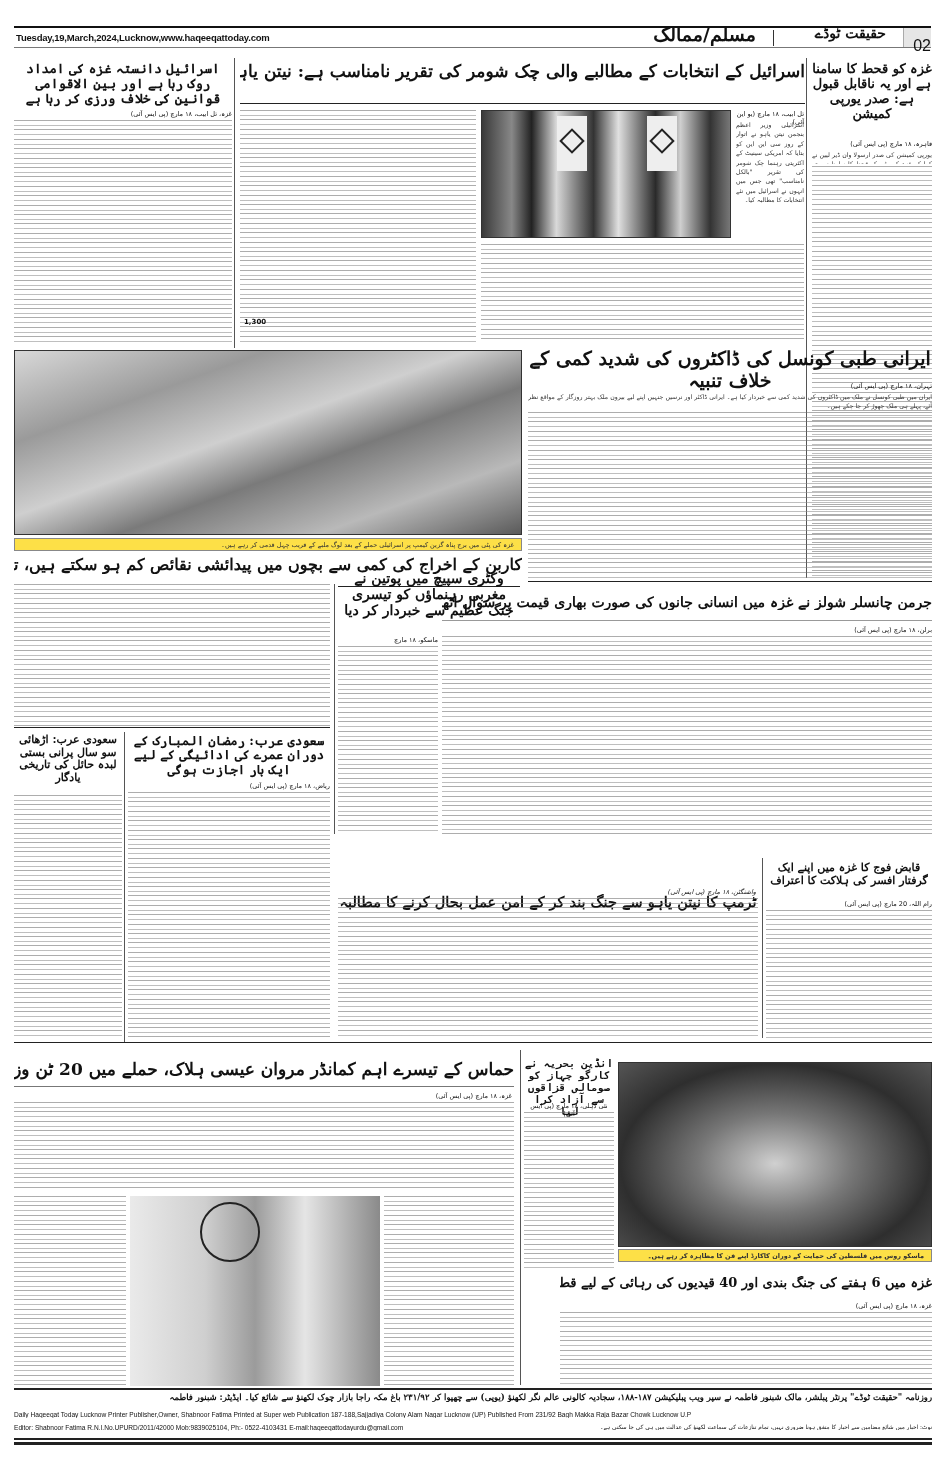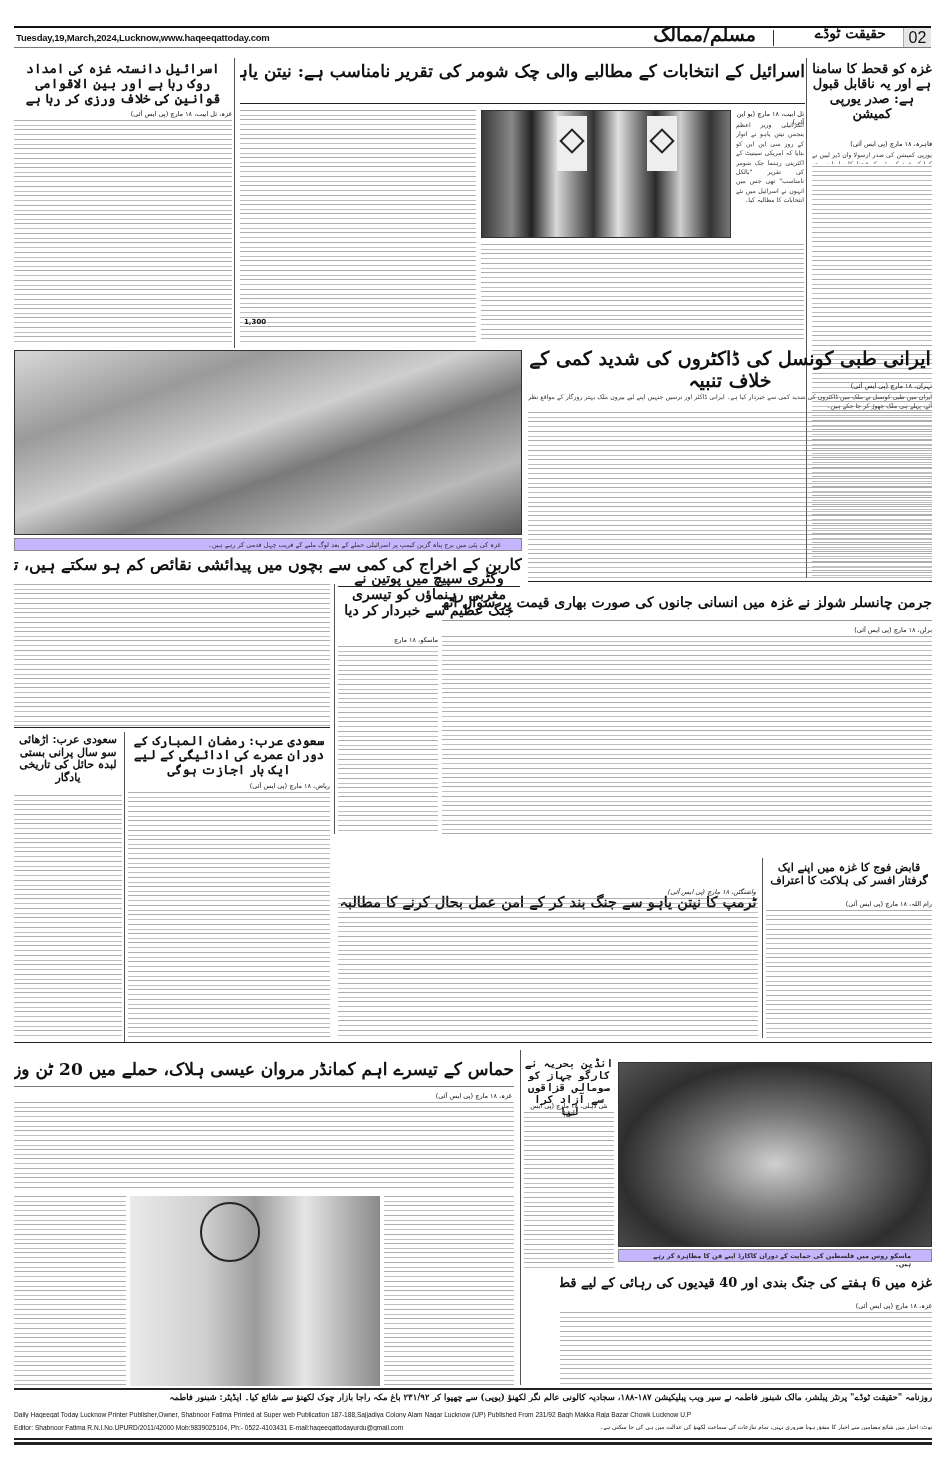--- a/index.html
+++ b/index.html
@@ -6,34 +6,34 @@
   html, body { width: 945px; height: 1469px; background: #fff; overflow: hidden; }
   body { position: relative; font-family: "DejaVu Sans", sans-serif; color: #111; }
   .abs { position: absolute; }
   .rtl { direction: rtl; text-align: right; }
   .hline { position: absolute; background: #222; }
   .vline { position: absolute; background: #555; width: 1px; }
   .hd { font-family: "DejaVu Serif", serif; direction: rtl; text-align: center; color: #111; line-height: 1.15; }
   .body-text { position: absolute; direction: rtl; text-align: justify; font-size: 6.2px; line-height: 9.4px; color: #333; overflow: hidden; font-family: "DejaVu Sans", sans-serif; }
   .col-lines { position:absolute; overflow:hidden; }
   .photo { position: absolute; background: linear-gradient(135deg,#bdbdbd,#6f6f6f 40%,#a9a9a9 60%,#4c4c4c); border: 1px solid #333; overflow: hidden; }
-  .caption { position: absolute; direction: rtl; font-size: 6.5px; color: #333; border: 1px solid #888; padding: 2px 20px; background:#c4b5fd; }
+  .caption { position: absolute; direction: rtl; font-size: 6.5px; color: #333; border: 1px solid #888; padding: 2px 7px; background:#fde047; }
   .masthead { position:absolute; left:14px; right:14px; top:26px; height:22px; border-top:2px solid #111; border-bottom:1px solid #777; }
   .fill-lines { background-image: repeating-linear-gradient(to bottom, #6a6a6a 0px, #6a6a6a 1px, transparent 1px, transparent 5px, #8a8a8a 5px, #8a8a8a 6px, transparent 6px, transparent 9.4px); opacity: .55; }
 </style>
 </head>
 <body>
 
 <div class="masthead">
   <span class="abs" style="left:2px; top:4px; font-family:'Liberation Sans',sans-serif; font-size:9.5px; font-weight:bold; letter-spacing:-0.2px;">Tuesday,19,March,2024,Lucknow,www.haqeeqattoday.com</span>
   <span class="abs hd" style="right:175px; top:-4px; font-size:19px; font-weight:bold;text-align:right;">مسلم/ممالک</span>
   <div class="vline" style="right:157px; top:2px; height:16px; background:#333;"></div>
   <span class="abs hd" style="right:45px; top:-3px; font-size:14px; font-weight:bold;">حقیقت ٹوڈے</span>
   <div class="abs" style="right:0; top:0; width:28px; height:19px; background:#e6e6e6; border-left:1px solid #aaa;">
-    <span style="display:block; text-align:center; font-family:'Liberation Sans',sans-serif; font-size:16px; line-height:19px;">02</span>
+    <span style="display:block; text-align:right; font-family:'Liberation Sans',sans-serif; font-size:16px; line-height:19px;margin-top:8px;">02</span>
   </div>
 </div>
 
 <div>
   <div class="abs hd" style="left:812px; top:62px; width:120px; font-size:13px; font-weight:bold;">غزہ کو قحط کا سامنا ہے اور یہ ناقابل قبول ہے: صدر یورپی کمیشن</div>
   <div class="abs rtl" style="left:812px; top:140px; width:120px; font-size:6.5px;">قاہرہ، ۱۸ مارچ (پی ایس آئی)</div>
   <div class="body-text" style="left:812px; top:150px; width:120px; height:14px;">یورپی کمیشن کی صدر ارسولا وان ڈیر لیین نے کہا کہ غزہ کی پٹی کو قحط کا سامنا ہے جو کہ ناقابل قبول ہے۔</div>
   <div class="col-lines fill-lines" style="left:812px; top:166px; width:120px; height:410px;"></div>
 </div>
 <div class="vline" style="left:806px; top:58px; height:520px;"></div>
@@ -108,21 +108,21 @@
 
 <div>
   <div class="abs hd" style="left:338px; top:862px; width:420px; font-size:14.5px; font-weight:bold; white-space:nowrap; overflow:hidden;margin-top:32px;">ٹرمپ کا نیتن یاہو سے جنگ بند کر کے امن عمل بحال کرنے کا مطالبہ</div>
   <div class="abs rtl" style="left:650px; top:888px; width:106px; font-size:6.5px;font-style:italic;">واشنگٹن، ۱۸ مارچ (پی ایس آئی)</div>
   <div class="col-lines fill-lines" style="left:338px; top:898px; width:420px; height:140px;"></div>
 </div>
 <div class="vline" style="left:762px; top:858px; height:180px;"></div>
 
 <div>
   <div class="abs hd" style="left:766px; top:862px; width:166px; font-size:11px; font-weight:bold;">قابض فوج کا غزہ میں اپنے ایک گرفتار افسر کی ہلاکت کا اعتراف</div>
-  <div class="abs rtl" style="left:766px; top:900px; width:166px; font-size:6.5px;">رام اللہ، ۱۸ مارچ (پی ایس آئی)</div>
+  <div class="abs rtl" style="left:766px; top:900px; width:166px; font-size:6.5px;">رام اللہ، 20 مارچ (پی ایس آئی)</div>
   <div class="col-lines fill-lines" style="left:766px; top:910px; width:166px; height:128px;"></div>
 </div>
 
 <div class="hline" style="left:14px; top:1042px; width:918px; height:1px;"></div>
 
 <div>
   <div class="abs hd" style="left:14px; top:1060px; width:500px; font-size:17px; font-weight:bold; white-space:nowrap; overflow:hidden;">حماس کے تیسرے اہم کمانڈر مروان عیسی ہلاک، حملے میں 20 ٹن وزنی بم استعمال</div>
   <div class="hline" style="left:14px; top:1086px; width:500px; height:1px; background:#777;"></div>
   <div class="abs rtl" style="left:414px; top:1092px; width:98px; font-size:6.5px;">غزہ، ۱۸ مارچ (پی ایس آئی)</div>
   <div class="col-lines fill-lines" style="left:14px; top:1102px; width:500px; height:90px;"></div>

